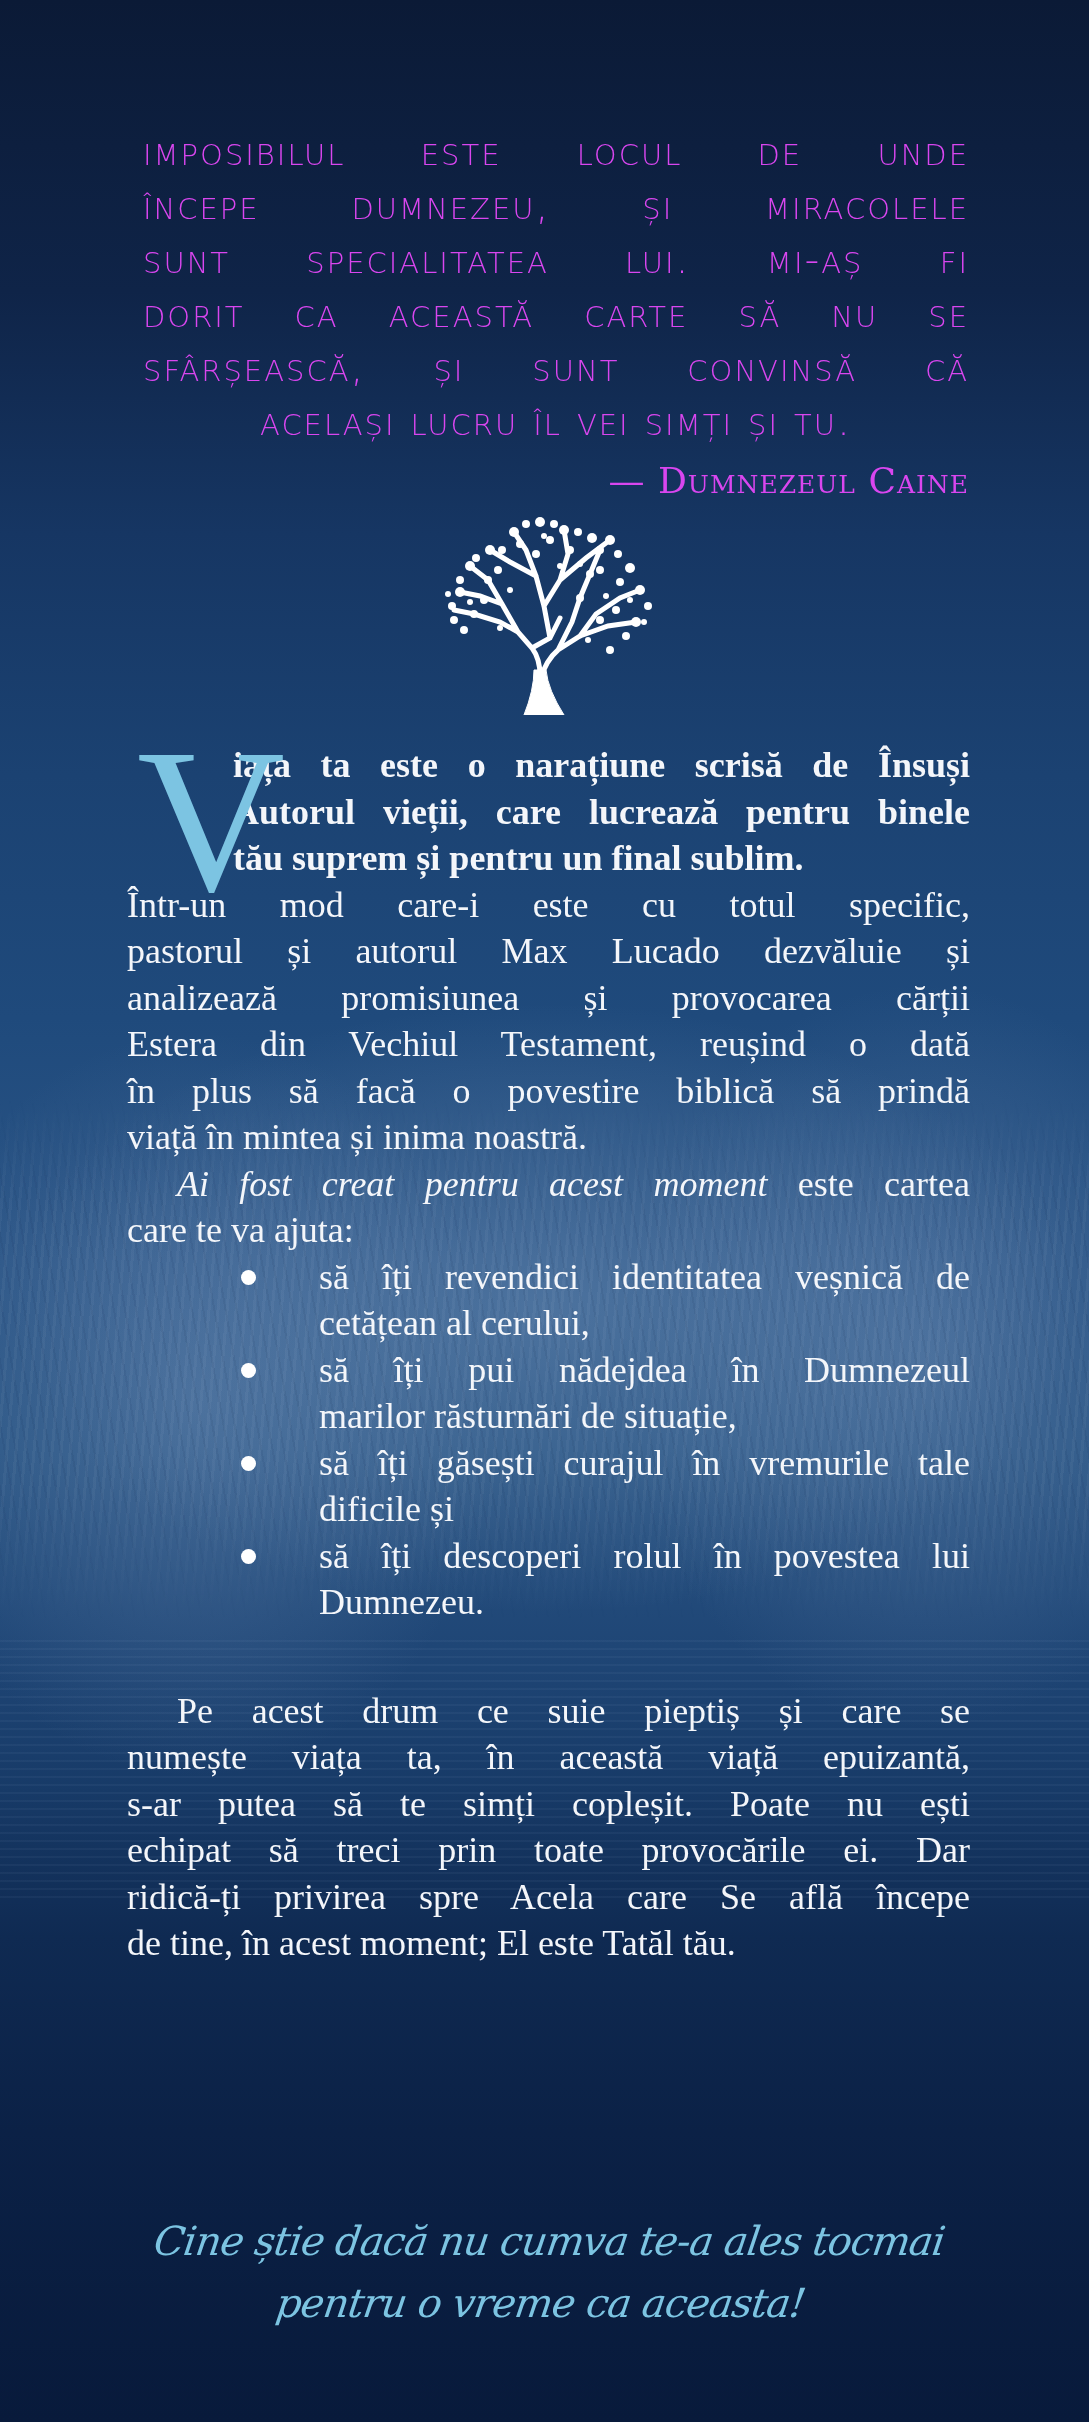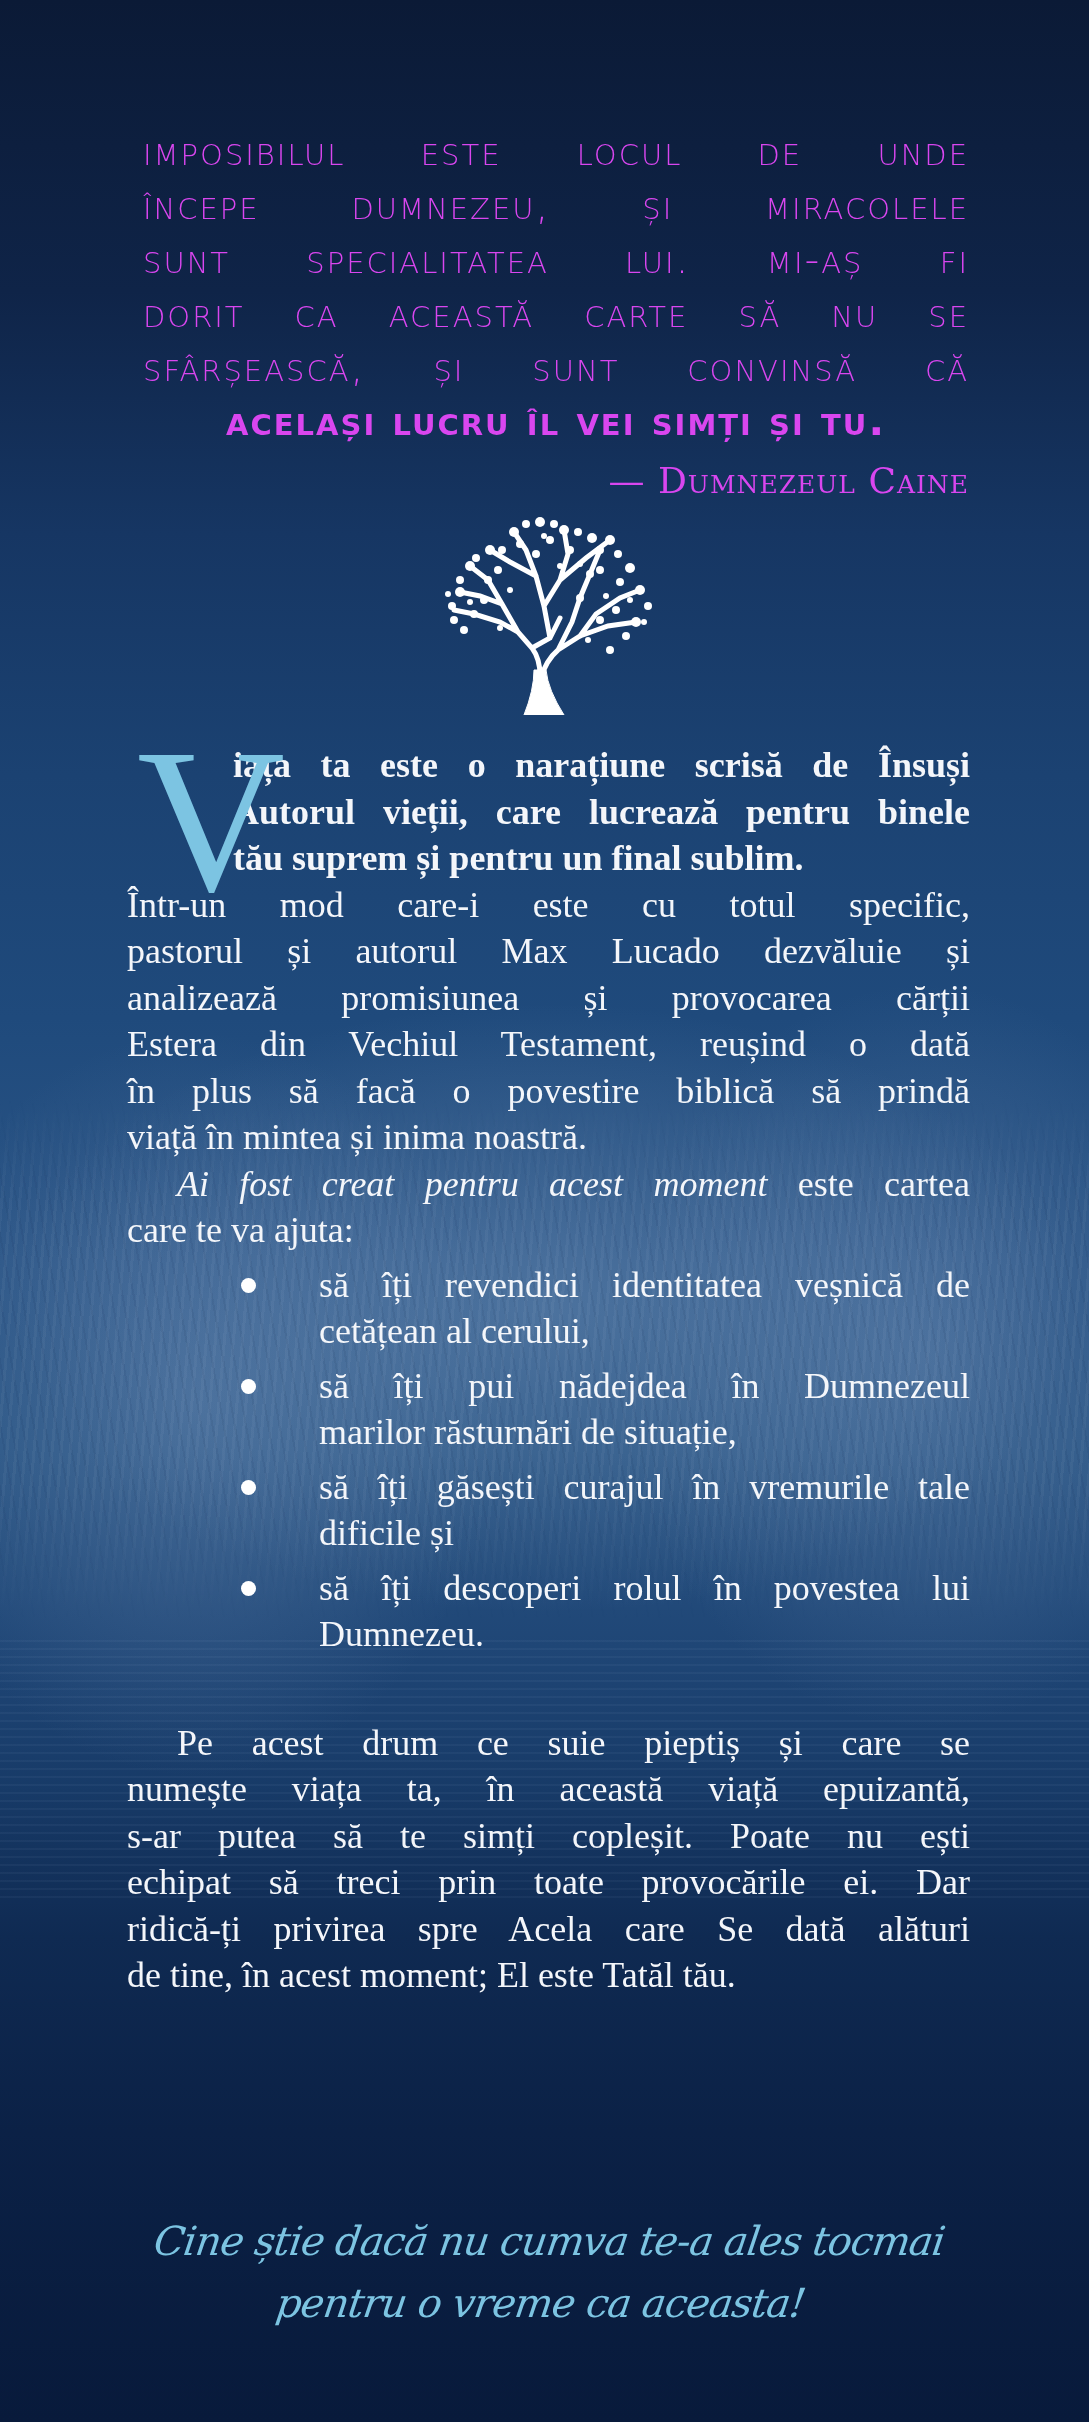--- a/index.html
+++ b/index.html
@@ -36,21 +36,21 @@
     font-family:"DejaVu Sans", sans-serif;
     color:#d946ef;
     font-variant: small-caps;
     text-transform: lowercase;
     font-size:41px; line-height:54px;
     letter-spacing:2px;
     font-weight:300;
     margin-top:18px;
   }
   .quote .ql { display:block; text-align:justify; text-align-last:justify; white-space:nowrap; }
-  .quote .ql.center { text-align:center; text-align-last:center;font-weight:bold; }
+  .quote .ql.center { text-align:center; text-align-last:center; }
   .quote .attrib {
     display:block; text-align:right; margin-top:6px;
     font-family:"DejaVu Serif", serif;
     font-variant: small-caps; text-transform:none;
     font-size:36px; letter-spacing:1px;
   }
 
   .tree { position:absolute; left:440px; top:510px; width:220px; height:205px; }
 
   .body {
@@ -64,21 +64,21 @@
   .dropcap-wrap { position:relative; }
   .dropcap {
     position:absolute; left:10px; top:-4px;
     font-family:"Liberation Serif", serif;
     color:#7cc4e2; font-size:205px; line-height:165px;
   }
   .dc-line { padding-left:106px;font-weight:bold; }
   .indent { text-indent:50px; }
   .ital { font-style:italic; }
   .bullets { margin:0; padding:0; list-style:none; }
-  .bullets li { position:relative; padding-left:75px;margin-top:8px; }
+  .bullets li { position:relative; padding-left:75px; }
   .bullets li .dot {
     position:absolute; left:83px; top:16px; width:15px; height:15px; border-radius:50%;
     background:#ffffff;
   }
   .bullets { margin-left:117px; }
   .bullets li { padding-left:0; margin-left:75px; }
   .bullets li .dot { left:-78px; }
   .gap { height:62px; }
 
   .script {
@@ -208,21 +208,21 @@
     </li>
   </ul>
 
   <div class="gap"></div>
 
   <div>
     <span class="jl indent">Pe acest drum ce suie pieptiș și care se</span>
     <span class="jl">numește viața ta, în această viață epuizantă,</span>
     <span class="jl">s-ar putea să te simți copleșit. Poate nu ești</span>
     <span class="jl">echipat să treci prin toate provocările ei. Dar</span>
-    <span class="jl">ridică-ți privirea spre Acela care Se dată alături</span>
+    <span class="jl">ridică-ți privirea spre Acela care Se află începe</span>
     <span class="jl last">de tine, în acest moment; El este Tatăl tău.</span>
   </div>
 </div>
 
 <div class="script">
   <div>Cine știe dacă nu cumva te-a ales tocmai</div>
   <div>pentru o vreme ca aceasta!</div>
 </div>
 
 </body></html>

